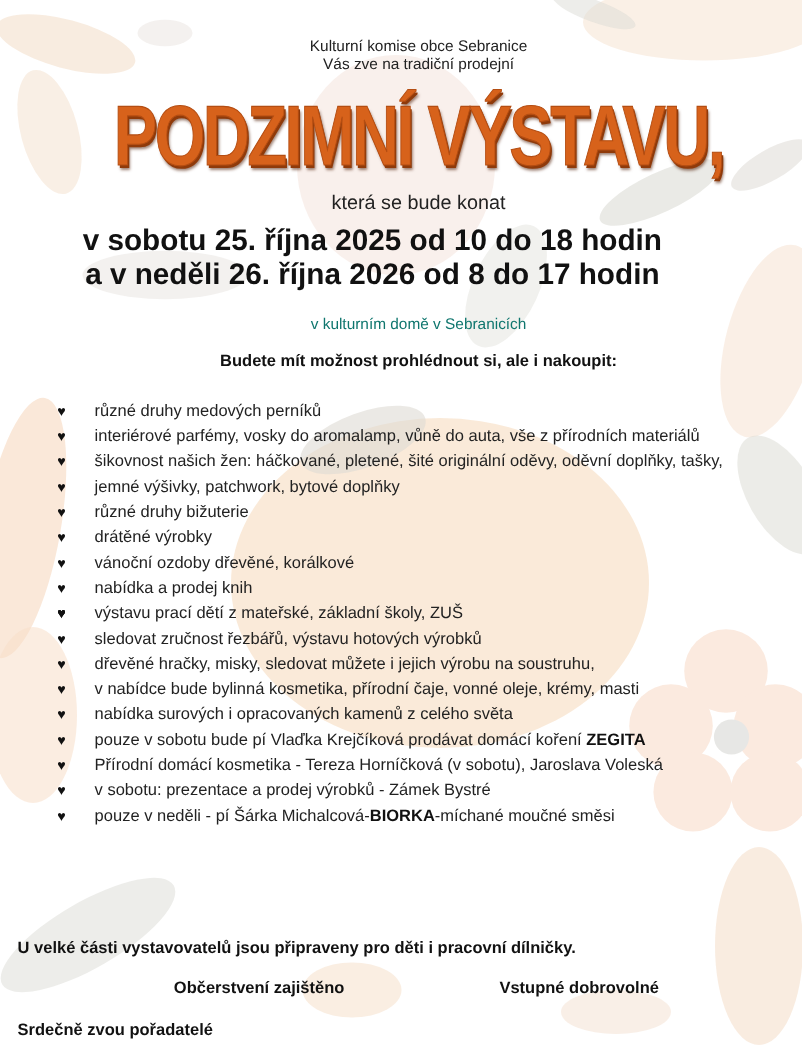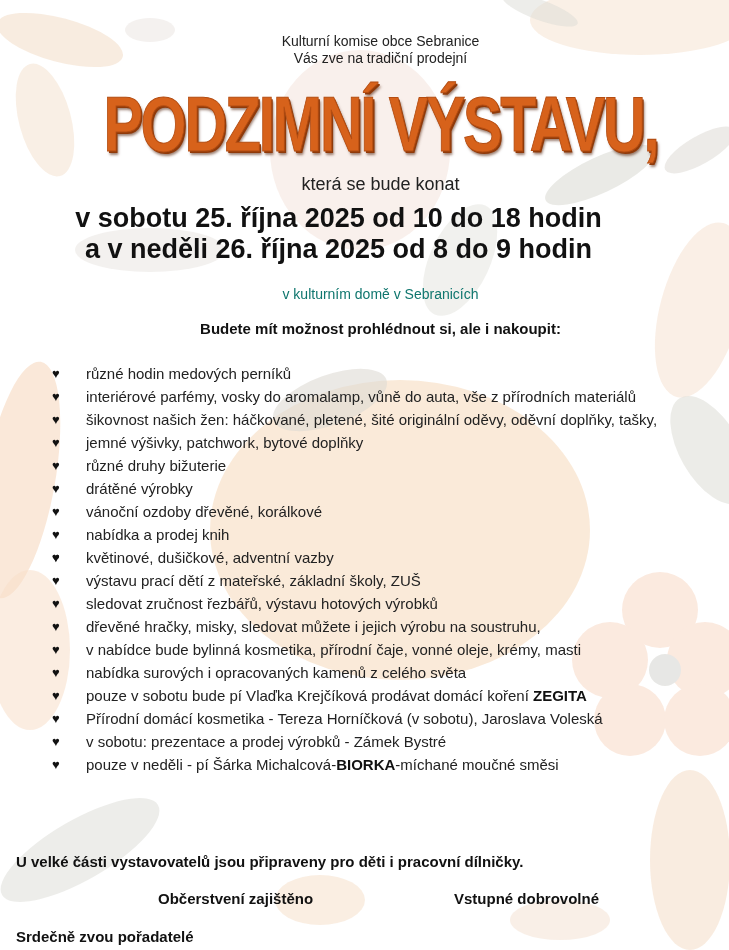--- a/index.html
+++ b/index.html
@@ -88,38 +88,38 @@
     <div>Kulturní komise obce Sebranice</div>
     <div>Vás zve na tradiční prodejní</div>
   </div>
 
   <h1 class="title">PODZIMNÍ VÝSTAVU,</h1>
 
   <div class="subtitle">která se bude konat</div>
 
   <div class="dates">
     <div>v sobotu 25. října 2025 od 10 do 18 hodin</div>
-    <div>a v neděli 26. října 2025 od 8 do 9 hodin</div>
+    <div>a v neděli 26. října 2026 od 8 do 17 hodin</div>
   </div>
 
   <div class="venue">v kulturním domě v Sebranicích</div>
 
   <div class="intro">Budete mít možnost prohlédnout si, ale i nakoupit:</div>
 
   <ul class="list" id="offer-list">
-      <li><span class="bullet">♥</span><span>různé hodin medových perníků</span></li>
+      <li><span class="bullet">♥</span><span>různé druhy medových perníků</span></li>
       <li><span class="bullet">♥</span><span>interiérové parfémy, vosky do aromalamp, vůně do auta, vše z přírodních materiálů</span></li>
       <li><span class="bullet">♥</span><span>šikovnost našich žen: háčkované, pletené, šité originální oděvy, oděvní doplňky, tašky,</span></li>
       <li><span class="bullet">♥</span><span>jemné výšivky, patchwork, bytové doplňky</span></li>
       <li><span class="bullet">♥</span><span>různé druhy bižuterie</span></li>
       <li><span class="bullet">♥</span><span>drátěné výrobky</span></li>
       <li><span class="bullet">♥</span><span>vánoční ozdoby dřevěné, korálkové</span></li>
       <li><span class="bullet">♥</span><span>nabídka a prodej knih</span></li>
       <li><span class="bullet">♥</span></li>
-      <li><span class="bullet">♥</span><span>květinové, dušičkové, adventní vazby</span></li>
+      <li><span class="bullet">♥</span></li>
       <li><span class="bullet">♥</span><span>výstavu prací dětí z mateřské, základní školy, ZUŠ</span></li>
       <li><span class="bullet">♥</span><span>sledovat zručnost řezbářů, výstavu hotových výrobků</span></li>
       <li><span class="bullet">♥</span><span>dřevěné hračky, misky, sledovat můžete i jejich výrobu na soustruhu,</span></li>
       <li><span class="bullet">♥</span><span>v nabídce bude bylinná kosmetika, přírodní čaje, vonné oleje, krémy, masti</span></li>
       <li><span class="bullet">♥</span><span>nabídka surových i opracovaných kamenů z celého světa</span></li>
       <li><span class="bullet">♥</span><span>pouze v sobotu bude pí Vlaďka Krejčíková  prodávat domácí koření </span><b>ZEGITA</b></li>
       <li><span class="bullet">♥</span><span>Přírodní domácí kosmetika - Tereza Horníčková (v sobotu), Jaroslava Voleská</span></li>
       <li><span class="bullet">♥</span><span>v sobotu: prezentace a prodej výrobků - Zámek Bystré</span></li>
       <li><span class="bullet">♥</span><span>pouze v neděli - pí Šárka Michalcová-</span><b>BIORKA</b><span>-míchané moučné směsi</span></li>
     </ul>

